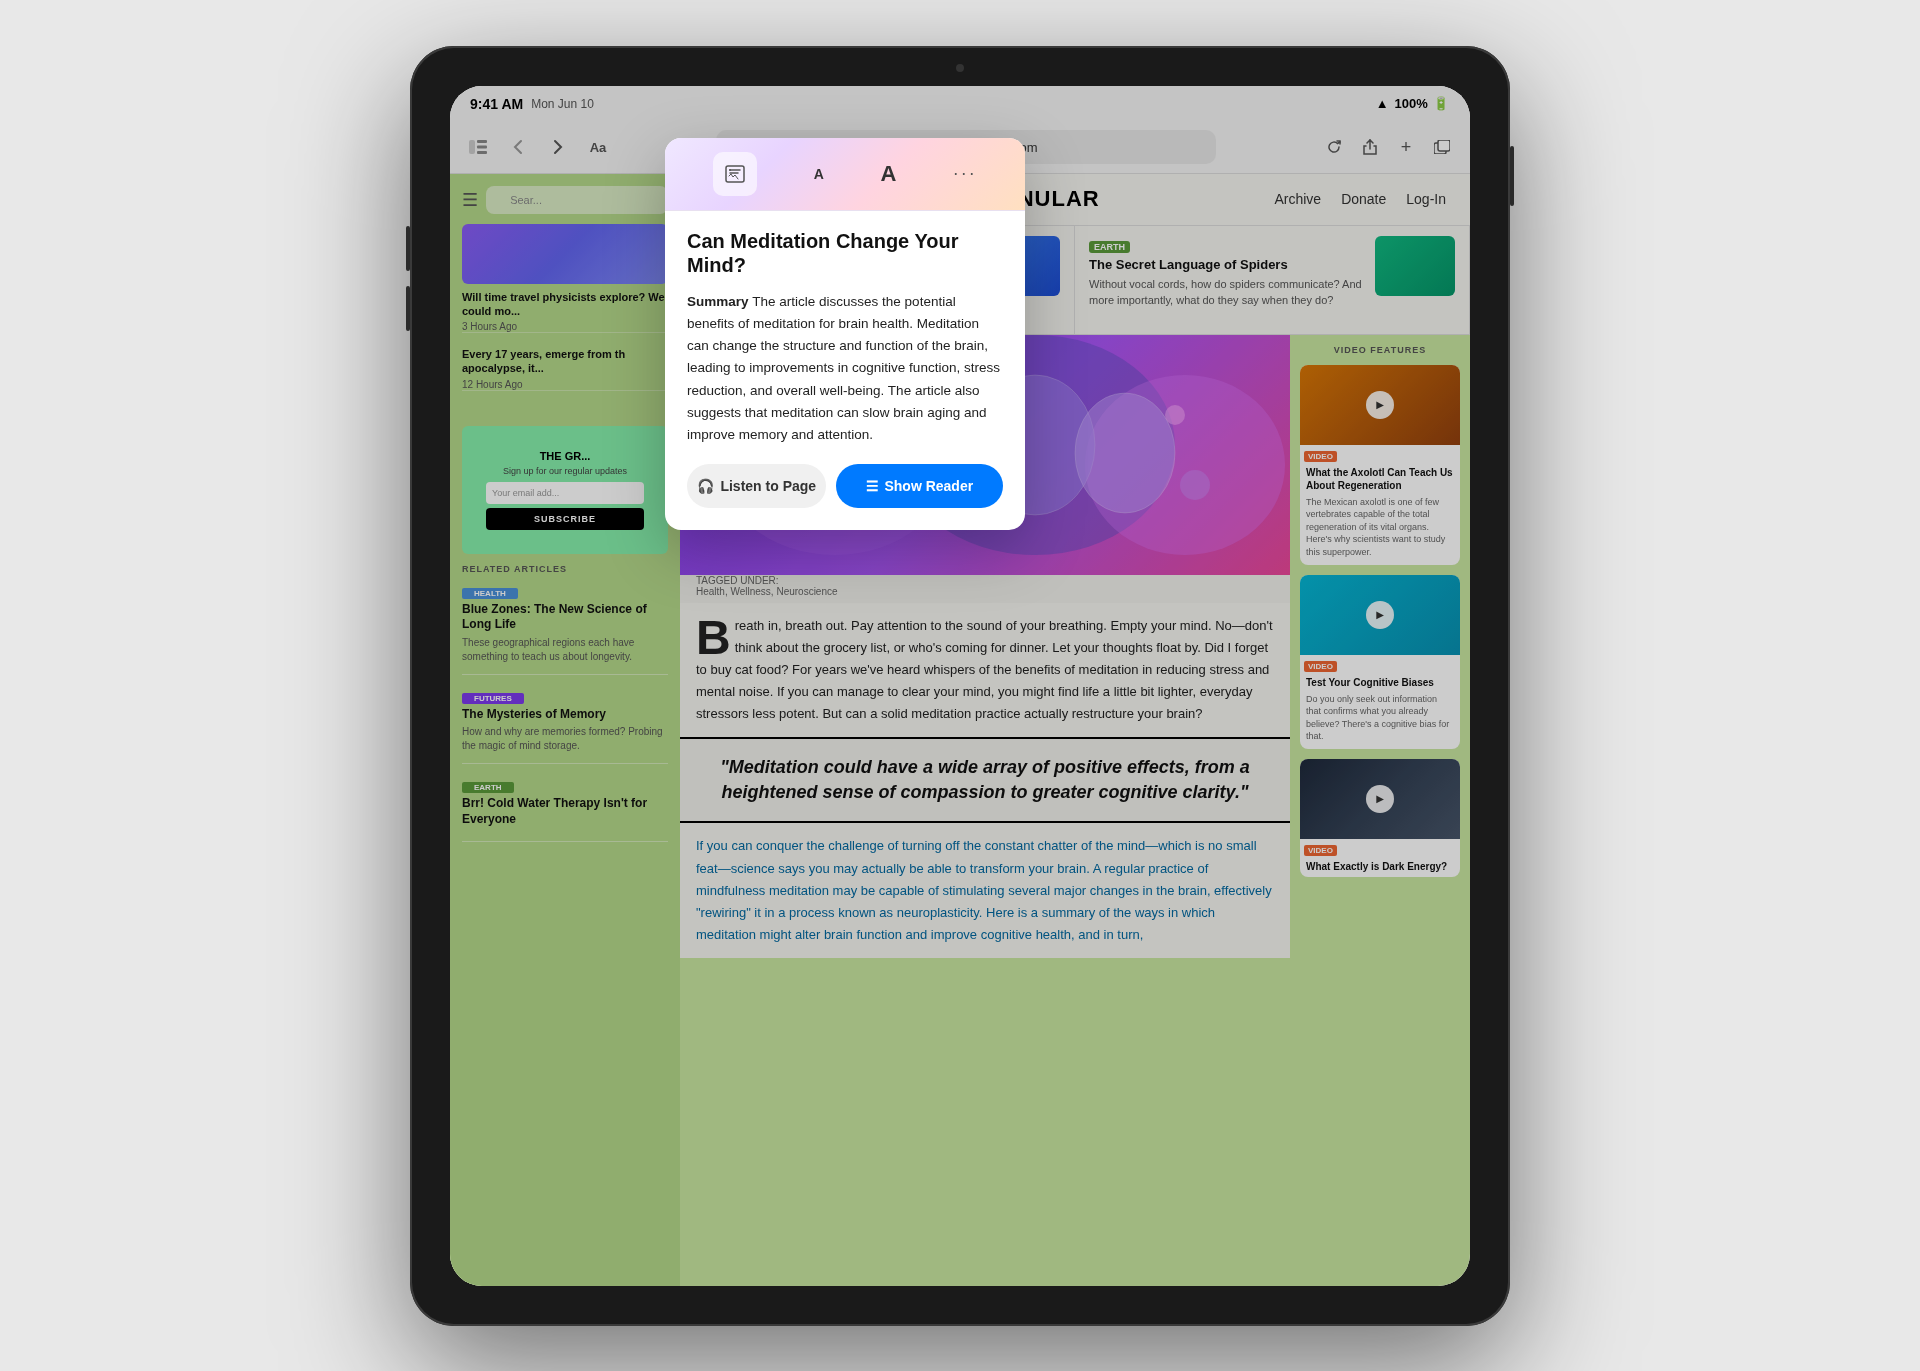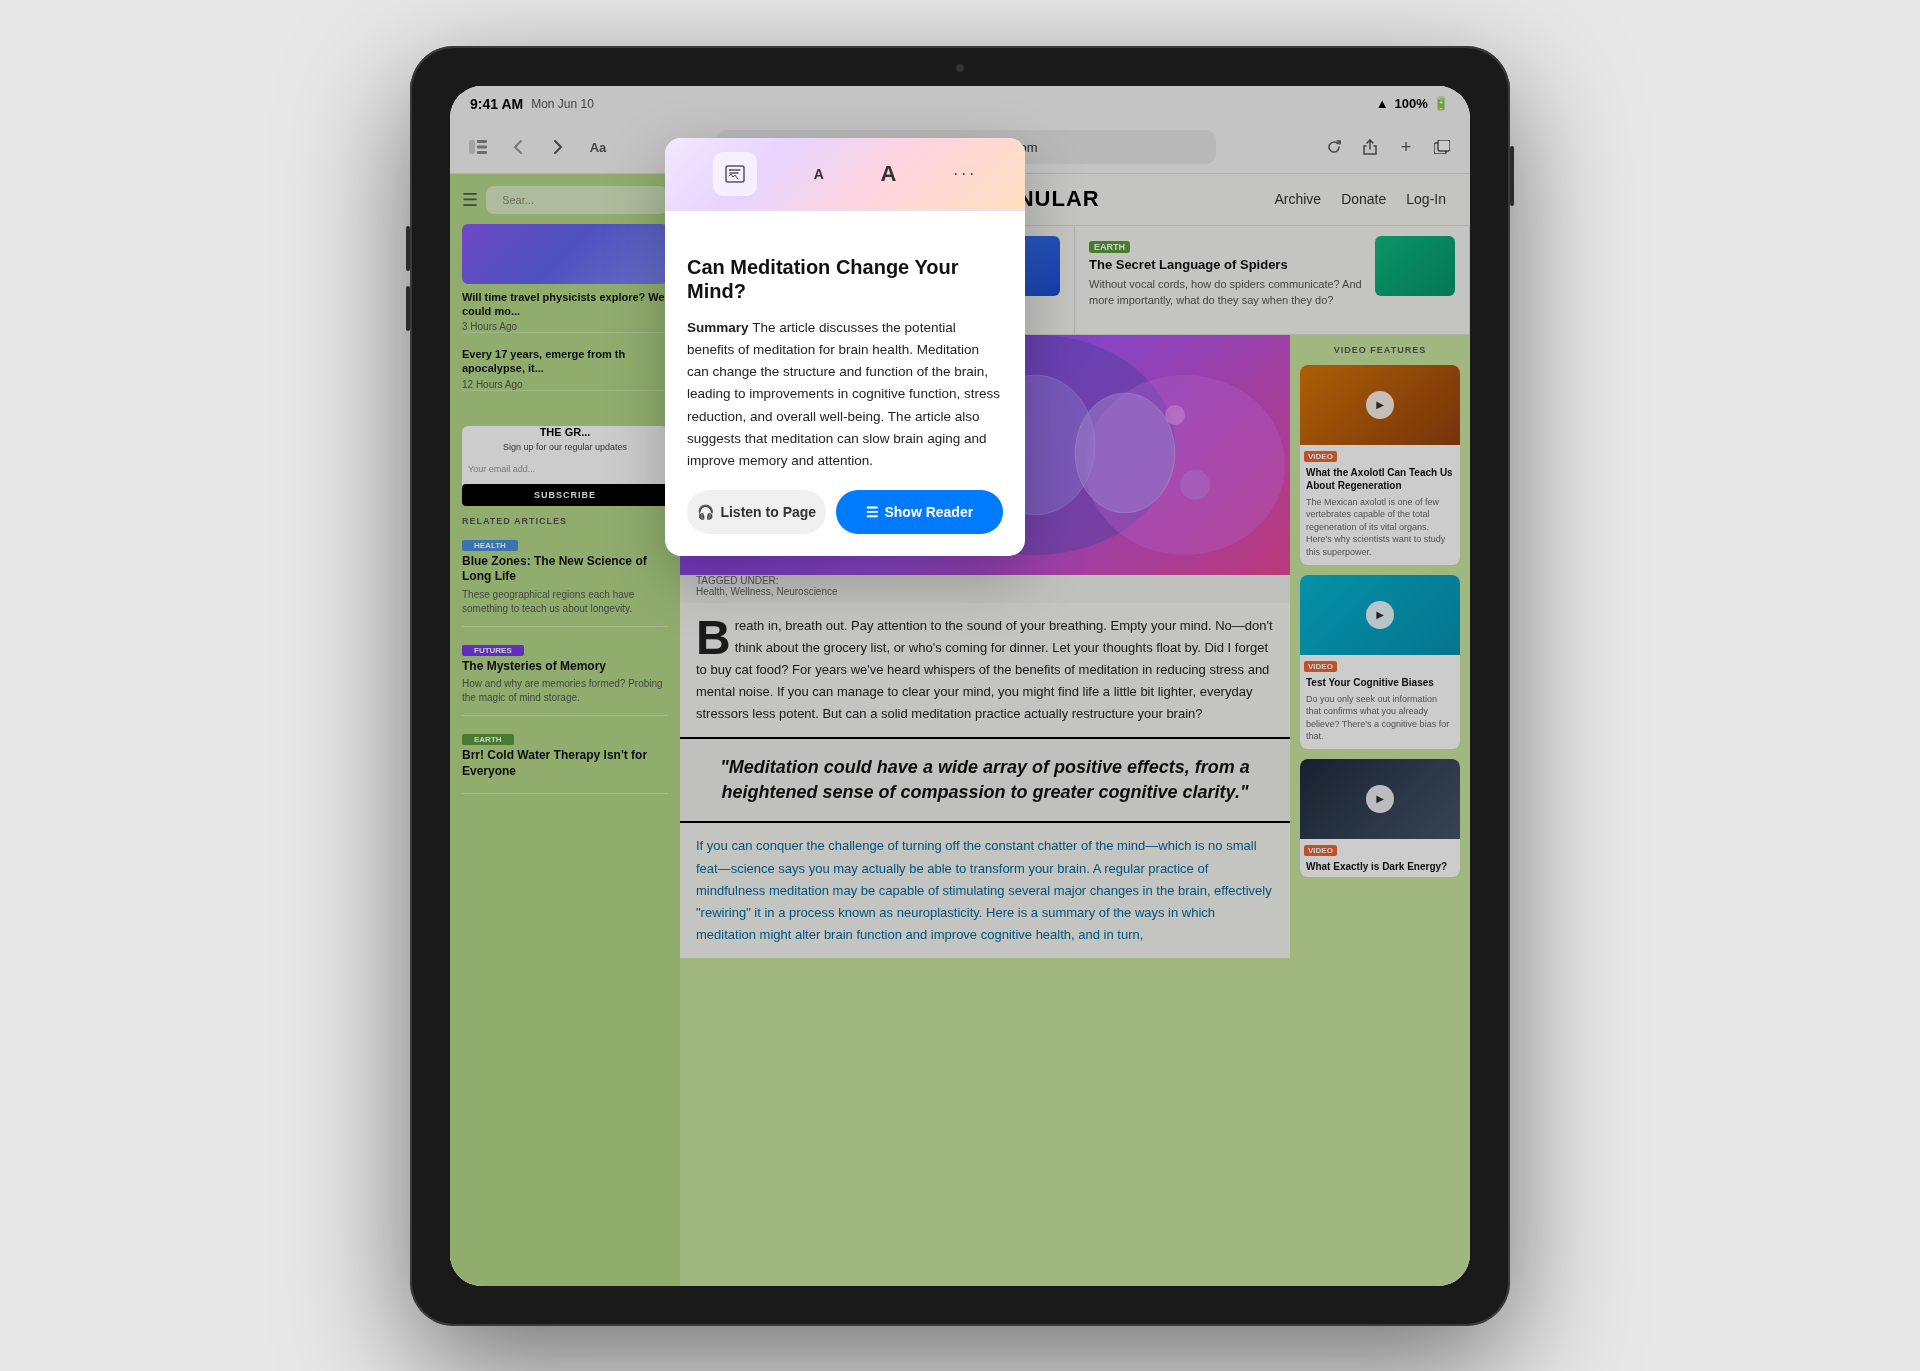--- a/index.html
+++ b/index.html
@@ -149,21 +149,21 @@
       align-items: center;
       gap: 8px;
       margin-bottom: 10px;
     }
     .sidebar-search {
       flex: 1;
       height: 28px;
       background: rgba(255,255,255,0.5);
       border-radius: 8px;
       font-size: 12px;
-      padding: 0 16px;
+      padding: 0 24px;
       color: #666;
     }
 
     .sidebar-article {
       margin-bottom: 14px;
       padding-bottom: 0;
       border-bottom: 1px solid rgba(255,255,255,0.3);
     }
     .sidebar-article-img {
       width: 100%;
@@ -434,21 +434,20 @@
 
     .popup-body {
       padding: 18px 22px 22px;
     }
     .popup-article-title {
       font-size: 20px;
       font-weight: 700;
       color: #111;
       margin-bottom: 14px;
       line-height: 1.2;
-      margin-top: 26px;
     }
     .popup-summary {
       font-size: 13.5px;
       color: #222;
       line-height: 1.65;
       margin-bottom: 18px;
     }
     .popup-summary strong { font-weight: 700; }
 
     .popup-actions {
@@ -531,22 +530,22 @@
       line-height: 1.3;
     }
     .related-item-desc {
       font-size: 10px;
       color: #555;
       line-height: 1.4;
     }
 
     
     .newsletter {
-      background: #ffffff;
-      padding: 0;
+      background: #86efac;
+      padding: 24px;
       border-radius: 6px;
       margin-bottom: 10px;
       margin-top: 35px;
     }
     .newsletter-logo {
       font-size: 11px;
       font-weight: 900;
       text-align: center;
       color: #000;
       margin-bottom: 4px;

